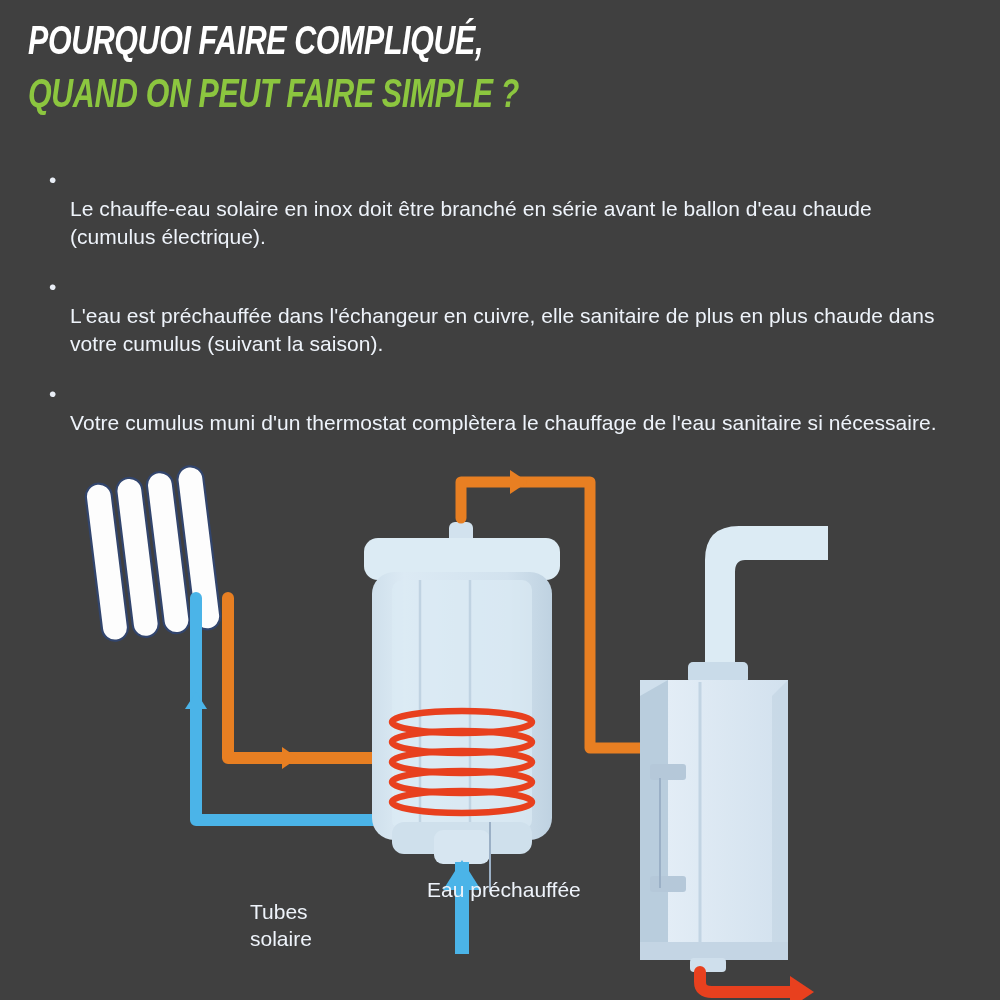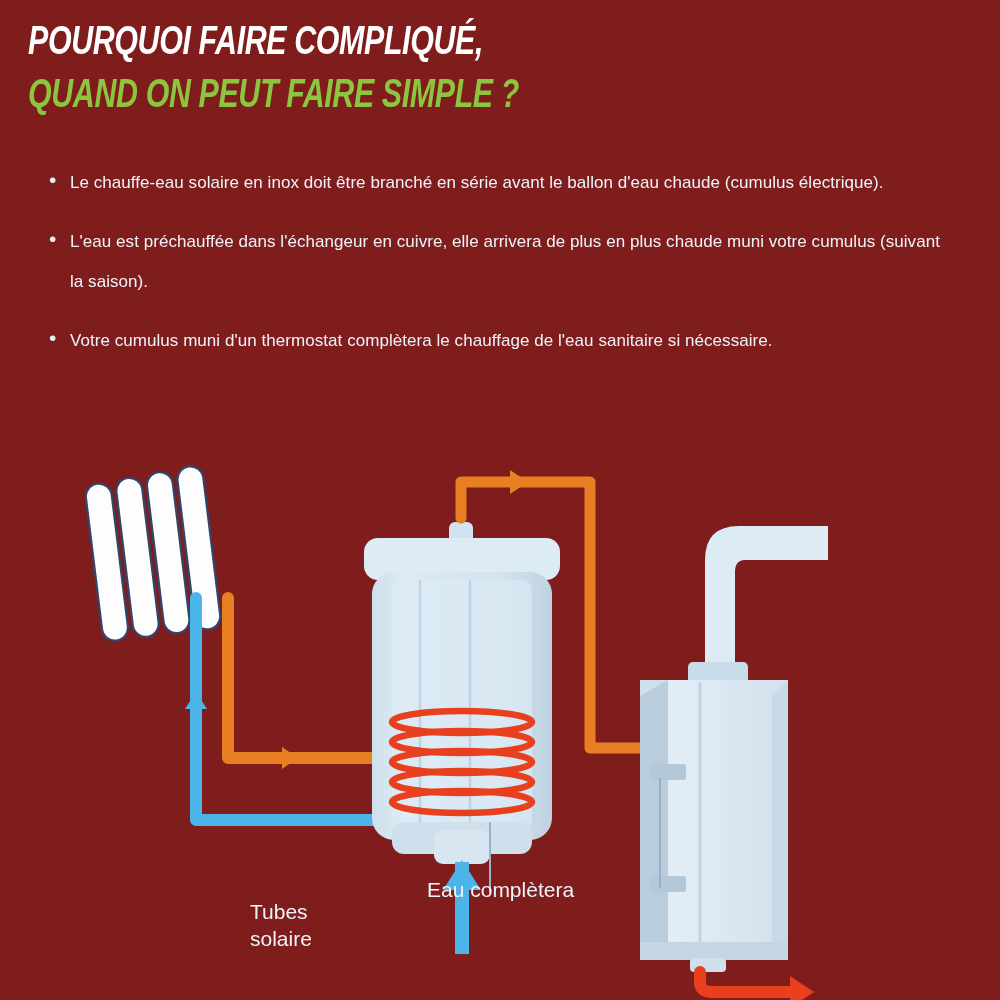--- a/index.html
+++ b/index.html
@@ -4,21 +4,21 @@
 <style>
   * { margin:0; padding:0; box-sizing:border-box; }
   html,body { background:#0f2a52; }
   body {
     width:1000px; height:1000px; position:relative; overflow:hidden;
     font-family:"Liberation Sans", sans-serif;
     background:#17315e;
   }
   #stage {
     position:absolute; inset:0;
-    background:#7f1d1d;
+    background:#404040;
   }
 
   
   .title-block { position:absolute; left:28px; top:18px; width:940px; }
   .title-line {
     font-family:"Liberation Sans", sans-serif;
     font-weight:bold;
     font-style:italic;
     font-size:38px;
     letter-spacing:-0.5px;
@@ -41,24 +41,25 @@
     color:#e9eef6;
     font-size:21px;
     line-height:34px;
     width:24px;
     flex:0 0 24px;
     text-align:left;
     padding-left:3px;
   }
   .bullet-text {
     color:#eef3fa;
-    font-size:17px;
-    line-height:40px;
+    font-size:21px;
+    line-height:28px;
     letter-spacing:0.05px;
     flex:1;
+    margin-top:32px;
   }
 
   
   #diagram { position:absolute; left:0; top:430px; width:1000px; height:570px; }
   #diagram svg { display:block; }
 
   .dlabel {
     position:absolute;
     color:#eef3fa;
     font-size:21px;
@@ -78,21 +79,21 @@
     <div class="title-line title-2">QUAND ON PEUT FAIRE SIMPLE ?</div>
   </div>
 
   <div class="bullets">
     <div class="bullet-row">
       <div class="bullet-dot">•</div>
       <div class="bullet-text">Le chauffe-eau solaire en inox doit être branché en série avant le ballon d'eau chaude (cumulus électrique).</div>
     </div>
     <div class="bullet-row">
       <div class="bullet-dot">•</div>
-      <div class="bullet-text">L'eau est préchauffée dans l'échangeur en cuivre, elle arrivera de plus en plus chaude muni votre cumulus (suivant la saison).</div>
+      <div class="bullet-text">L'eau est préchauffée dans l'échangeur en cuivre, elle sanitaire de plus en plus chaude dans votre cumulus (suivant la saison).</div>
     </div>
     <div class="bullet-row">
       <div class="bullet-dot">•</div>
       <div class="bullet-text">Votre cumulus muni d'un thermostat complètera le chauffage de l'eau sanitaire si nécessaire.</div>
     </div>
   </div>
 
   <div id="diagram">
     <svg width="1000" height="570" viewBox="0 0 1000 570" xmlns="http://www.w3.org/2000/svg">
 
@@ -193,17 +194,17 @@
         <path d="M 784 562 l -24 -16 l 0 32 z" fill="#e8401e" transform="translate(30,0)"></path>
       </g>
 
       <line x1="490" y1="392" x2="490" y2="462" stroke="#9bb0c6" stroke-width="2"></line>
       <line x1="660" y1="348" x2="660" y2="458" stroke="#9bb0c6" stroke-width="2"></line>
 
     </svg>
 
     <div class="dlabel lbl-tubes" style="position:absolute;">Tubes
 solaire</div>
-    <div class="dlabel lbl-preheat" style="position:absolute;">Eau complètera</div>
+    <div class="dlabel lbl-preheat" style="position:absolute;">Eau préchauffée</div>
 
   </div>
 
 </div>
 
 </body></html>

